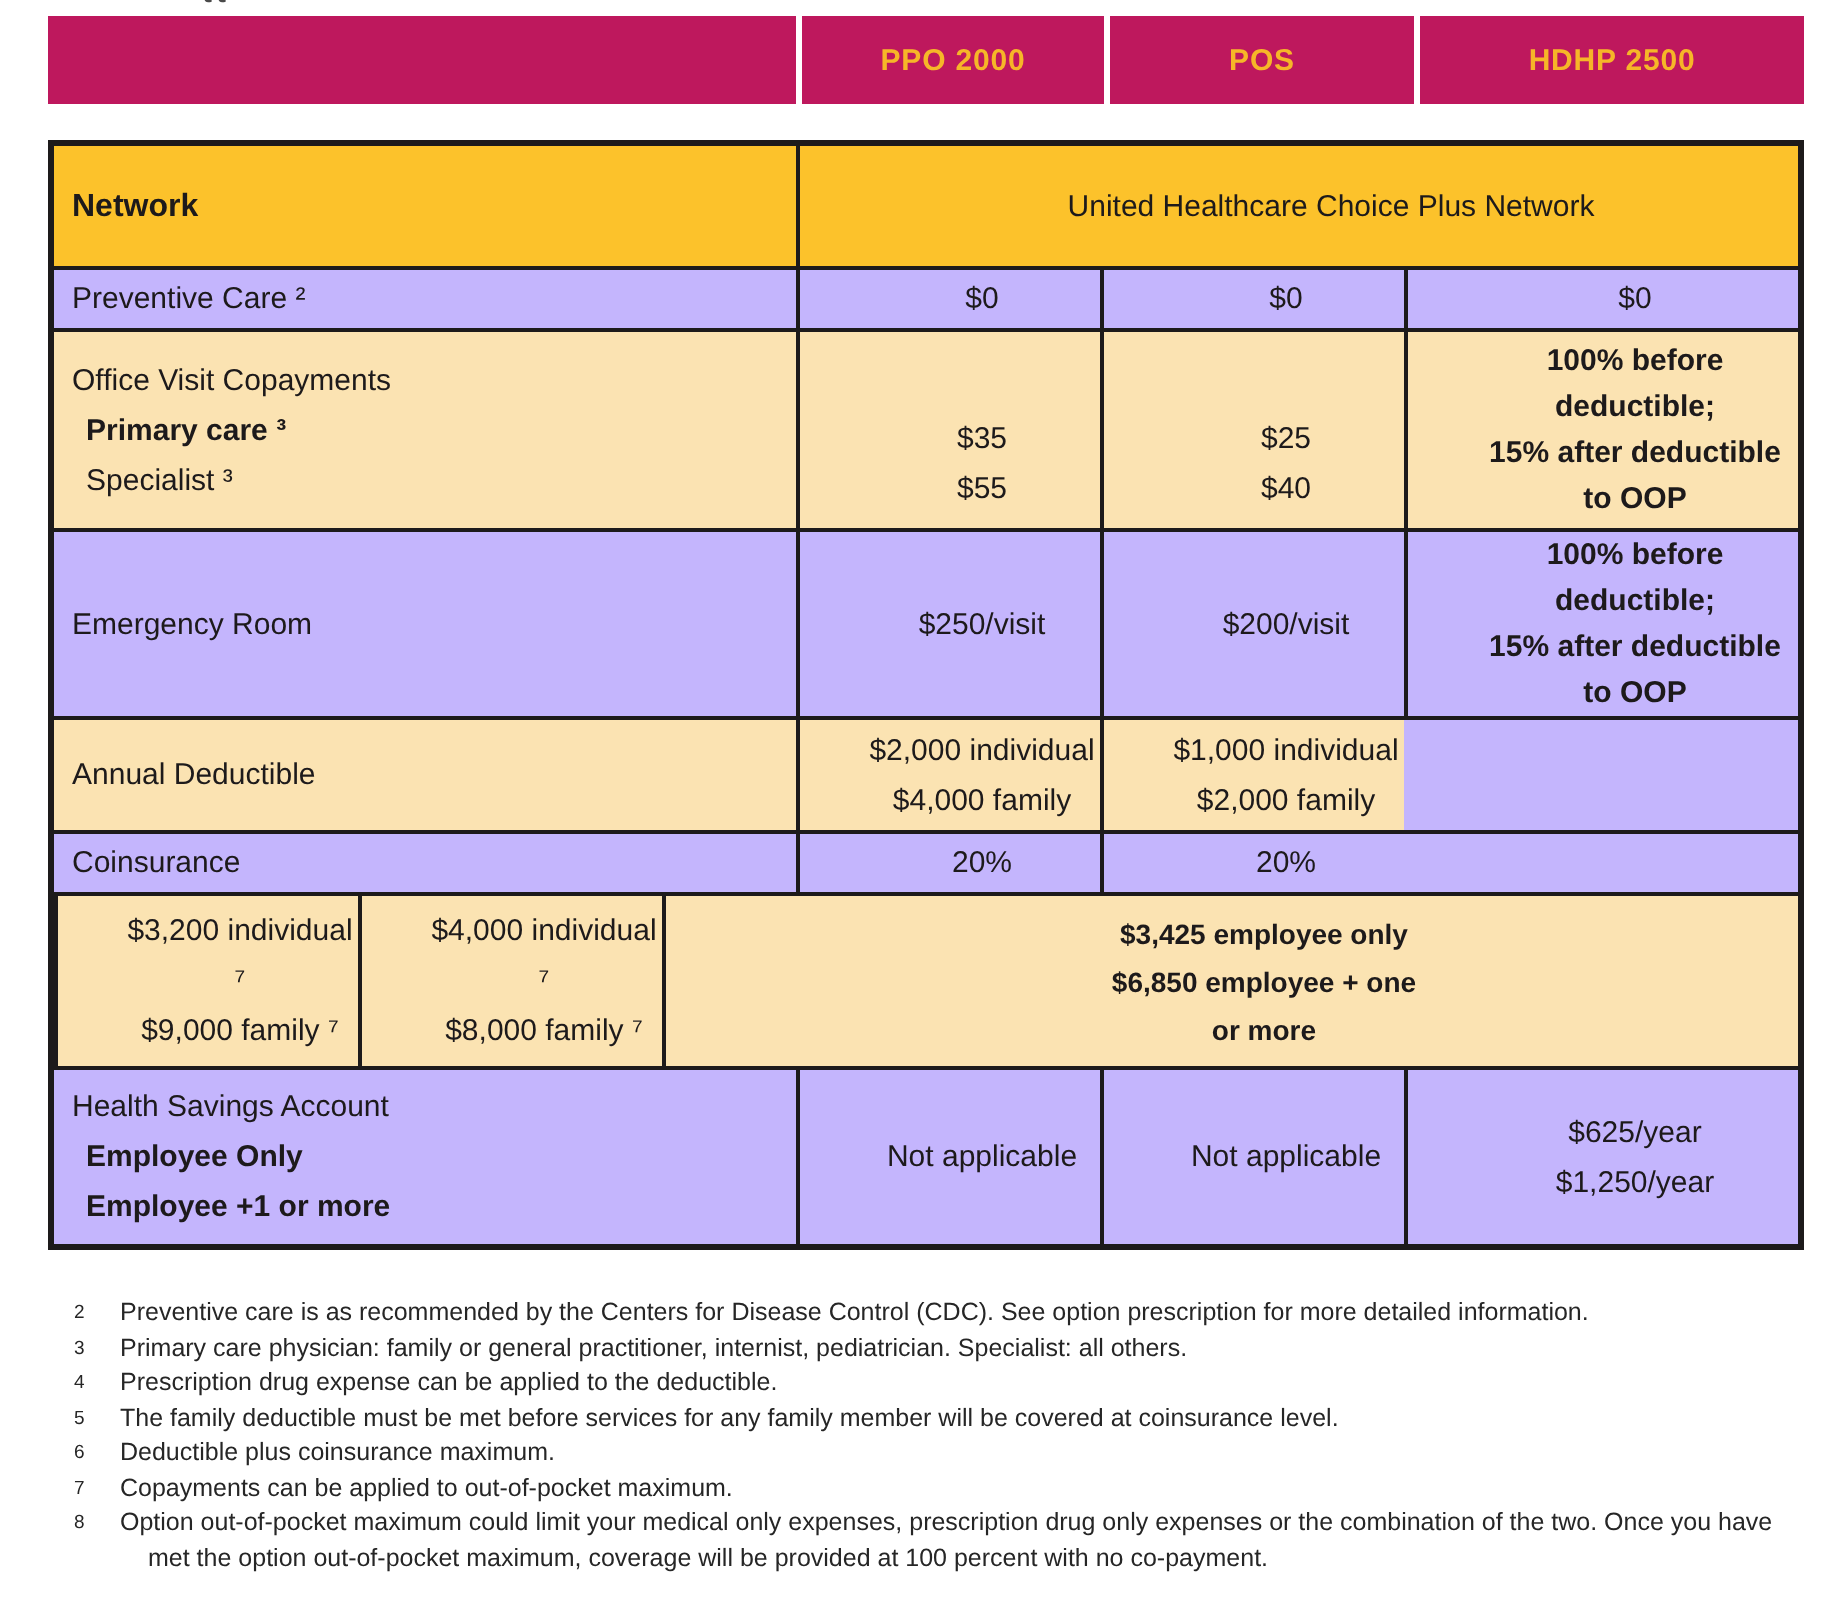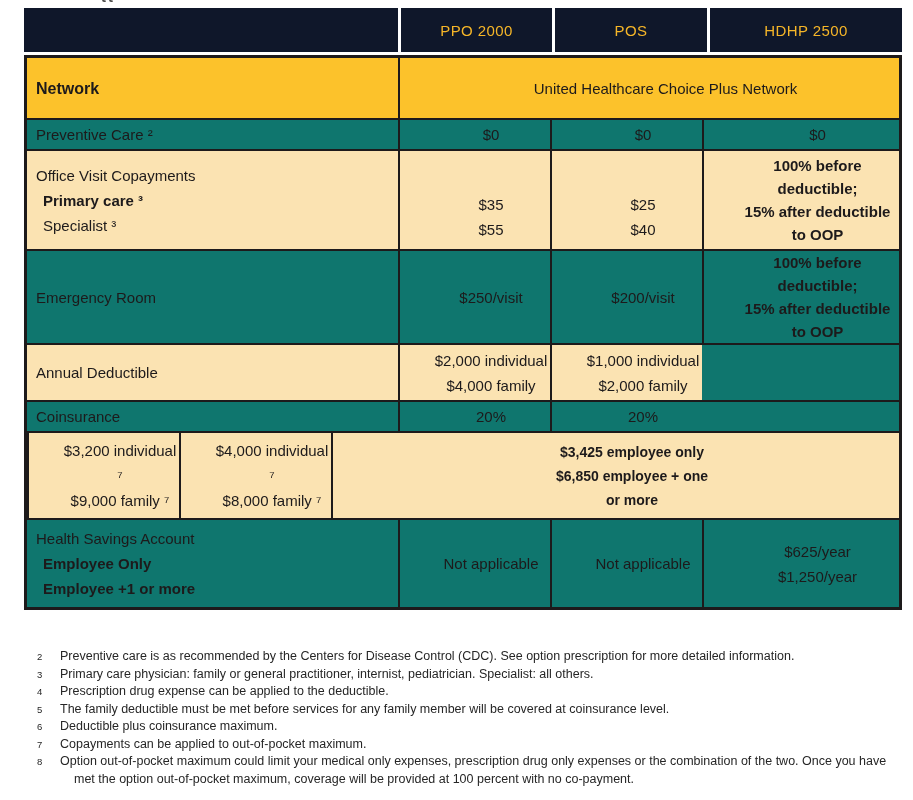--- a/index.html
+++ b/index.html
@@ -7,28 +7,28 @@
   .page{position:absolute;inset:0;}
 
   
   .top-fragment{position:absolute;left:101px;top:0;width:30px;height:4px;overflow:hidden;}
   .top-fragment::before{content:"tt";position:absolute;top:-12px;left:0;font-size:15px;font-weight:bold;color:#4a4a4a;letter-spacing:2px;}
 
   .tbl{position:absolute;left:24px;top:8px;width:878px;}
 
   
   .hdr-row{display:flex;height:44px;}
-  .hdr-cell{background:#0f172a;color:#f6b628;font-weight:normal;font-size:15px;display:flex;align-items:center;justify-content:center;letter-spacing:.4px;box-sizing:border-box;}
+  .hdr-cell{background:#be185d;color:#f6b628;font-weight:bold;font-size:15px;display:flex;align-items:center;justify-content:center;letter-spacing:.4px;box-sizing:border-box;}
   .h0{width:374px;margin-right:3px;}
   .h1{width:151px;margin-right:3px;}
   .h2{width:152px;margin-right:3px;}
   .h3{flex:1;}
 
   
-  .body{border:3px solid #1d1a1b;margin-top:3px;background:#0f766e;}
+  .body{border:3px solid #1d1a1b;margin-top:18px;background:#c4b5fd;}
   .row{display:flex;border-top:2px solid #1d1a1b;}
   .row.first{border-top:none;}
   .cell{box-sizing:border-box;display:flex;flex-direction:column;justify-content:center;padding-left:32px;}
   .lab{width:371px;padding-left:9px;align-items:flex-start;font-size:15px;line-height:25px;}
   .v1,.v2{width:152px;border-left:2px solid #1d1a1b;align-items:center;text-align:center;font-size:15px;}
   .v3{flex:1;border-left:2px solid #1d1a1b;align-items:center;text-align:center;font-size:15px;}
   .vspan{flex:1;border-left:2px solid #1d1a1b;align-items:center;text-align:center;font-size:15px;}
 
   .gold{background:#fcc22b;}
   .cream{background:#fbe3b2;}

